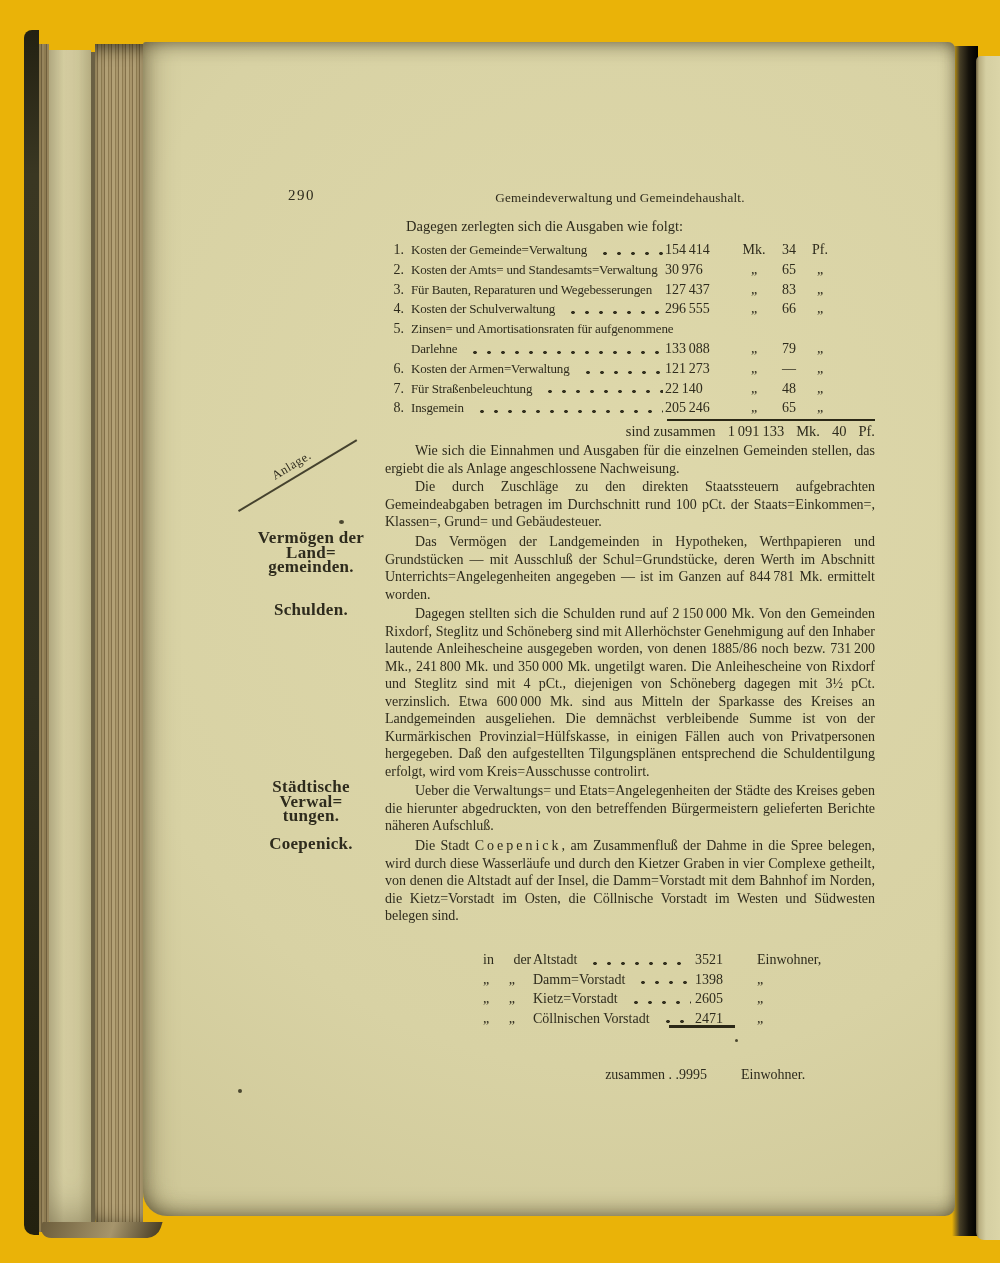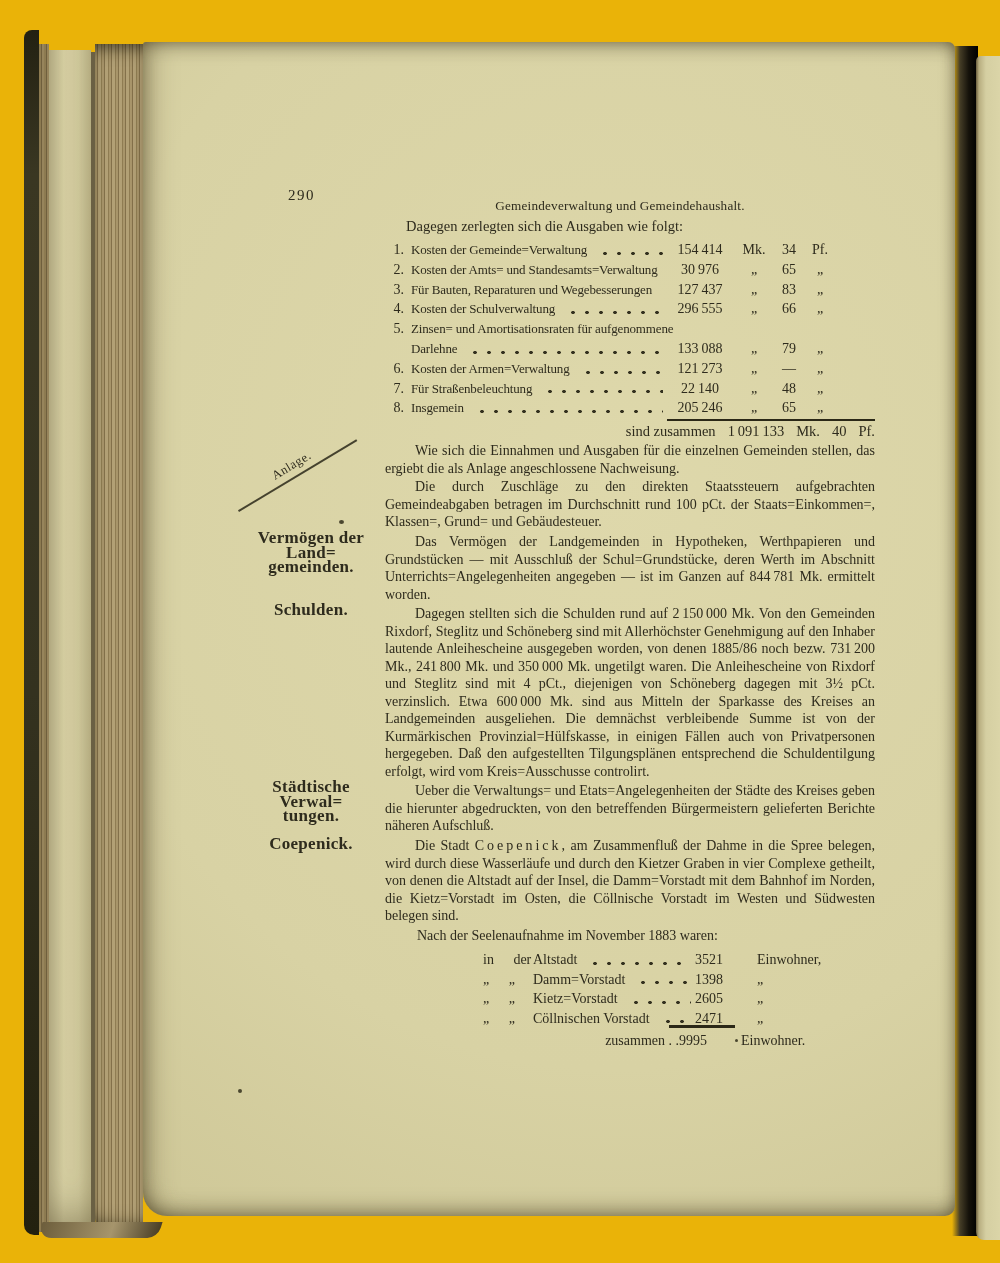--- a/index.html
+++ b/index.html
@@ -34,40 +34,40 @@
     background:radial-gradient(120% 90% at 58% 38%,#ded8ab 0%,#d8d2a4 55%,#cfc898 82%,#c1b989 100%);
     border-radius:3px 7px 10px 24px;
     box-shadow:inset 0 12px 20px -12px rgba(50,40,15,.6),
                inset 0 -14px 22px -12px rgba(50,40,15,.55),
                inset 18px 0 30px -16px rgba(70,55,25,.55),
                inset -10px 0 16px -10px rgba(50,40,15,.4);}
   .speck{position:absolute;border-radius:50%;background:#4a462f;}
 
   .page-number{position:absolute;left:145px;top:145px;font-size:15px;letter-spacing:1.5px;}
   .running-title{position:absolute;left:348px;top:148px;width:258px;text-align:center;
-    font-size:13.2px;letter-spacing:.2px;margin-top:8px;}
+    font-size:13.2px;letter-spacing:.2px;}
 
   
   .mn{position:absolute;left:98px;width:140px;text-align:center;font-weight:bold;
       font-size:17px;line-height:14.5px;letter-spacing:.3px;}
   .mn-vermoegen{top:489px}.mn-schulden{top:561px}.mn-staedtische{top:738px}.mn-coepenick{top:795px}
   .mn-anlage{position:absolute;left:96px;top:450px;width:138px;text-align:center;
       font-weight:normal;font-size:12.5px;letter-spacing:.6px;padding-bottom:3px;
       border-bottom:2px solid #45422e;transform:rotate(-31deg);transform-origin:left bottom;}
 
   
   .text-block{position:absolute;left:242px;top:0;width:490px;height:100%;font-size:14px;}
   .exp-intro{position:absolute;top:176px;left:16px;width:490px;padding-left:5px;font-size:14.5px;}
   .exp-list{position:absolute;top:198px;left:0;width:490px;}
   .exp-row{display:grid;grid-template-columns:26px 1fr 70px 38px 32px 30px;
     padding-right:40px;height:19.8px;line-height:19.8px;}
   .c-num{text-align:right;padding-right:7px;}
   .c-label{display:flex;min-width:0;}
   .lbl{white-space:nowrap;letter-spacing:-.15px;font-size:13px;}
-  .c-amount{text-align:center;}
+  .c-amount{text-align:left;}
   .c-mk,.c-pf,.c-pfu{text-align:center;}
   .leader{flex:1 1 12px;min-width:12px;align-self:stretch;margin:0 2px 0 9px;
     background-image:radial-gradient(circle,#34311f 1.5px,rgba(52,49,31,0) 2px);
     background-size:14px 5px;background-repeat:repeat-x;background-position:2px calc(100% - 4px);}
   .sum-rule{position:absolute;left:282px;top:377px;width:208px;height:2.4px;background:#2b2817;}
   .exp-sum{position:absolute;top:381px;left:0;width:490px;display:flex;justify-content:flex-end;
     font-size:14.5px;}
   .exp-sum span{margin-left:12px;}
 
   .para{position:absolute;left:0;width:490px;text-align:justify;text-indent:30px;
@@ -77,21 +77,21 @@
 
   .pop-intro{position:absolute;top:886px;left:0;width:490px;padding-left:32px;box-sizing:border-box;}
   .pop-list{position:absolute;top:908px;left:16px;width:490px;}
   .pop-row{display:grid;grid-template-columns:80px 52px 160px 1fr 48px 148px;
     height:19.5px;line-height:19.5px;}
   .pop-pre{padding-left:2px;word-spacing:16px;}
   .pop-label{display:flex;min-width:0;white-space:nowrap;}
   .pop-value{text-align:left;}
   .pop-unit{padding-left:14px;}
   .u2471{position:absolute;left:284px;top:983px;width:66px;height:2.6px;background:#2b2817;}
-  .pop-total{position:absolute;top:989px;left:0;width:490px;display:grid;
+  .pop-total{position:absolute;top:1023px;left:0;width:490px;display:grid;
     grid-template-columns:1fr 48px 148px;height:20px;line-height:20px;}
   .pop-total .t-label{text-align:right;}
 </style>
 </head>
 <body>
 
 <div class="scene">
 
   <div class="cover-edge"></div>
   <div class="edge-strip"></div>
@@ -235,21 +235,20 @@
         <span>Pf.</span>
       </div>
 
       <p class="para p-a">Wie sich die Einnahmen und Ausgaben für die einzelnen Gemeinden stellen, das ergiebt die als Anlage angeschlossene Nachweisung.</p>
       <p class="para p-b">Die durch Zuschläge zu den direkten Staatssteuern aufgebrachten Gemeindeabgaben betragen im Durchschnitt rund 100 pCt. der Staats=Einkommen=, Klassen=, Grund= und Gebäudesteuer.</p>
       <p class="para p-c">Das Vermögen der Landgemeinden in Hypotheken, Werthpapieren und Grundstücken — mit Ausschluß der Schul=Grundstücke, deren Werth im Abschnitt Unterrichts=Angelegenheiten angegeben — ist im Ganzen auf 844 781 Mk. ermittelt worden.</p>
       <p class="para p-d">Dagegen stellten sich die Schulden rund auf 2 150 000 Mk. Von den Gemeinden Rixdorf, Steglitz und Schöneberg sind mit Allerhöchster Genehmigung auf den Inhaber lautende Anleihescheine ausgegeben worden, von denen 1885/86 noch bezw. 731 200 Mk., 241 800 Mk. und 350 000 Mk. ungetilgt waren. Die Anleihescheine von Rixdorf und Steglitz sind mit 4 pCt., diejenigen von Schöneberg dagegen mit 3½ pCt. verzinslich. Etwa 600 000 Mk. sind aus Mitteln der Sparkasse des Kreises an Landgemeinden ausgeliehen. Die demnächst verbleibende Summe ist von der Kurmärkischen Provinzial=Hülfskasse, in einigen Fällen auch von Privatpersonen hergegeben. Daß den aufgestellten Tilgungsplänen entsprechend die Schuldentilgung erfolgt, wird vom Kreis=Ausschusse controlirt.</p>
       <p class="para p-e">Ueber die Verwaltungs= und Etats=Angelegenheiten der Städte des Kreises geben die hierunter abgedruckten, von den betreffenden Bürgermeistern gelieferten Berichte näheren Aufschluß.</p>
       <p class="para p-f"><span>Die Stadt </span><span class="spaced">Coepenick</span><span>, am Zusammenfluß der Dahme in die Spree belegen, wird durch diese Wasserläufe und durch den Kietzer Graben in vier Complexe getheilt, von denen die Altstadt auf der Insel, die Damm=Vorstadt mit dem Bahnhof im Norden, die Kietz=Vorstadt im Osten, die Cöllnische Vorstadt im Westen und Südwesten belegen sind.</span></p>
 
-      <div class="pop-intro">Nach der Seelenaufnahme im November 1883 waren:</div>
 
       <div class="pop-list">
         <div class="pop-row">
           <div></div>
           <div class="pop-pre">in der</div>
           <div class="pop-label">
               <span>Altstadt</span>
               <span class="leader"></span>
             </div>
           <div></div>

